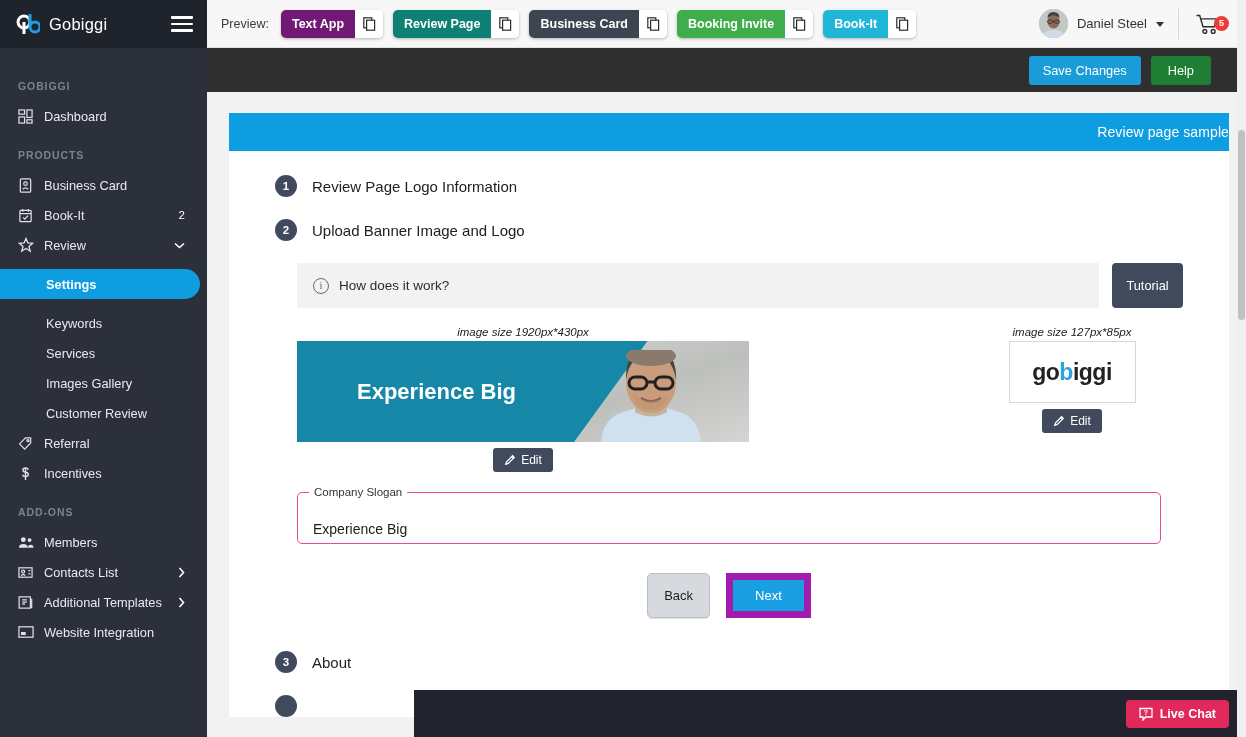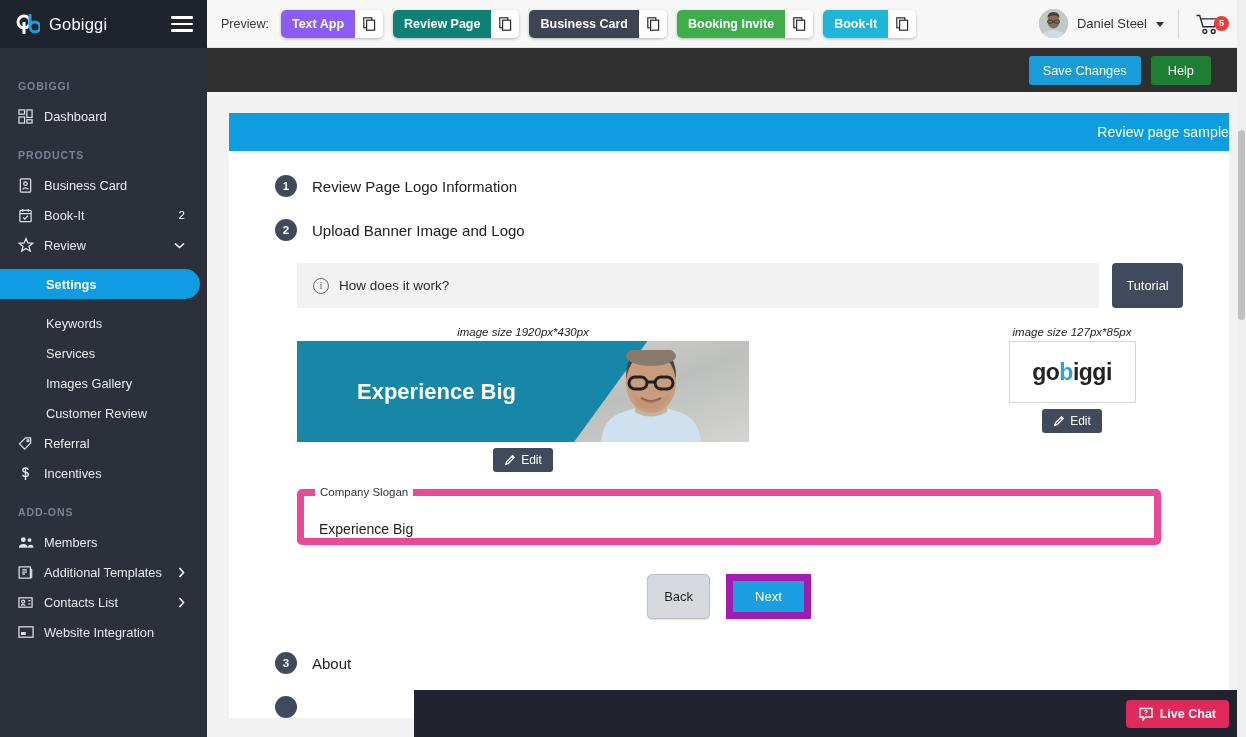--- a/index.html
+++ b/index.html
@@ -161,21 +161,21 @@
   .logo-col { margin-left:auto; width:200px; text-align:center; padding-right:22px;}
   .logo-box {
     width:127px; height:62px; border:1px solid #d6d6d6; margin: 0 auto;
     display:flex; align-items:center; justify-content:center; background:#fff;
   }
   .logo-word { font-size:23px; font-weight:700; letter-spacing:-.5px; }
   .logo-word .b { color:#2aa3e0; }
   .logo-word .dark { color:#222; }
 
   .fieldset {
-    margin: 14px 22px 0 22px; border:7px solid #ec4899; border-radius:5px;
+    margin: 14px 22px 0 22px; border:1px solid #ec4899; border-radius:5px;
     padding: 14px 14px 26px 14px; position:relative; height:58px;
   }
   .fieldset legend {
     font-size:11.5px; color:#333; padding: 0 5px; margin-left:-3px;
   }
   .fieldset .val { font-size:14px; color:#1b1b1b; padding: 9px 0 0 1px; }
 
   .nav-btns { display:flex; justify-content:center; gap:16px; margin-top:29px; }
   .btn-back {
     background:#d6dade; color:#1e1e1e; border:1px solid #b9bfc5;
@@ -331,67 +331,67 @@
             <path d="M1 13.5 q0 -4.2 5 -4.2 q5 0 5 4.2 Z"></path>
             <path d="M11.2 13.5 q0 -3.5 3.2 -3.5 q3 0 3 3.5 Z"></path>
           </svg>
         </span>
         <span class="lbl">Members</span>
       </div>
 
       <div class="nav-item">
         <span class="ico">
           <svg width="15" height="15" viewBox="0 0 16 16" fill="none" stroke="#dfe2e8" stroke-width="1.3">
+            <rect x="1" y="3" width="14" height="10"></rect>
+              <circle cx="5.5" cy="7" r="1.6"></circle>
+            <path d="M3.2 11.2 q2.3 -2.1 4.6 0 M11 6 h2.2 M11 9.5 h2.2"></path>
+          </svg>
+        </span>
+        <span class="lbl">Contacts List</span>
+        <span class="right">
+          <svg width="7" height="11" viewBox="0 0 7 11" fill="none" stroke="#fff" stroke-width="1.6">
+              <path d="M1.5 1 L5.5 5.5 L1.5 10"></path>
+            </svg>
+        </span>
+      </div>
+
+      <div class="nav-item">
+        <span class="ico">
+          <svg width="15" height="15" viewBox="0 0 16 16" fill="none" stroke="#dfe2e8" stroke-width="1.3">
             <rect x="1.2" y="2" width="12" height="12"></rect>
               <path d="M14.6 4 v10 M4.5 5.2 h5 M4.5 7.5 h5 M4.5 9.8 h3"></path>
           </svg>
         </span>
         <span class="lbl">Additional Templates</span>
         <span class="right">
           <svg width="7" height="11" viewBox="0 0 7 11" fill="none" stroke="#fff" stroke-width="1.6">
               <path d="M1.5 1 L5.5 5.5 L1.5 10"></path>
             </svg>
         </span>
       </div>
 
       <div class="nav-item">
         <span class="ico">
-          <svg width="15" height="15" viewBox="0 0 16 16" fill="none" stroke="#dfe2e8" stroke-width="1.3">
-            <rect x="1" y="3" width="14" height="10"></rect>
-              <circle cx="5.5" cy="7" r="1.6"></circle>
-            <path d="M3.2 11.2 q2.3 -2.1 4.6 0 M11 6 h2.2 M11 9.5 h2.2"></path>
-          </svg>
-        </span>
-        <span class="lbl">Contacts List</span>
-        <span class="right">
-          <svg width="7" height="11" viewBox="0 0 7 11" fill="none" stroke="#fff" stroke-width="1.6">
-              <path d="M1.5 1 L5.5 5.5 L1.5 10"></path>
-            </svg>
-        </span>
-      </div>
-
-      <div class="nav-item">
-        <span class="ico">
           <svg width="16" height="14" viewBox="0 0 17 14" fill="none" stroke="#dfe2e8" stroke-width="1.3">
             <rect x="1" y="1.5" width="15" height="11"></rect>
               <rect x="3.2" y="7" width="5" height="3.2" fill="#dfe2e8" stroke="none"></rect>
           </svg>
         </span>
         <span class="lbl">Website Integration</span>
       </div>
     </nav>
   </aside>
 
   <div class="main">
 
     <header class="topbar">
       <span class="preview-label">Preview:</span>
 
       <div class="pv-group">
-        <div class="pv-btn" style="background:#8b5cf6">Text App</div>
+        <div class="pv-btn" style="background:#701a75">Text App</div>
         <div class="pv-copy">
           <svg width="13" height="14" viewBox="0 0 13 14" fill="none" stroke="#2b2b2b" stroke-width="1.2">
               <rect x="0.8" y="0.8" width="8" height="10"></rect>
               <rect x="3.6" y="3.2" width="8" height="10" fill="#fff"></rect>
             </svg>
         </div>
       </div>
 
       <div class="pv-group">
         <div class="pv-btn" style="background:#0e8174">Review Page</div>

